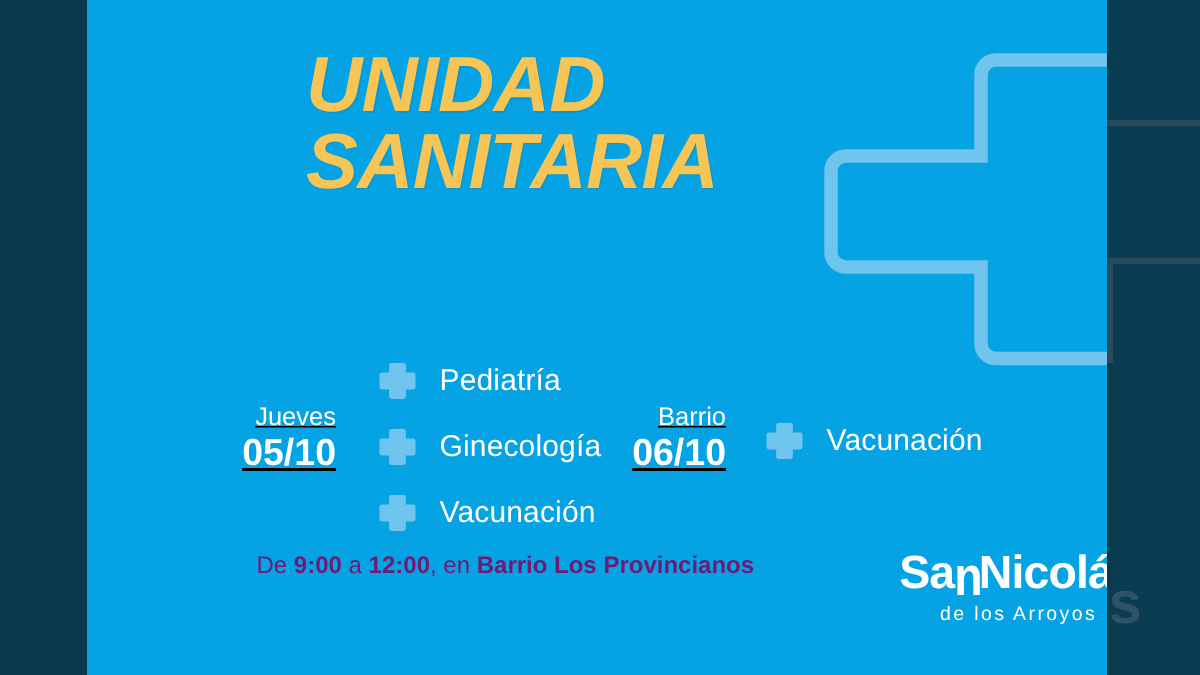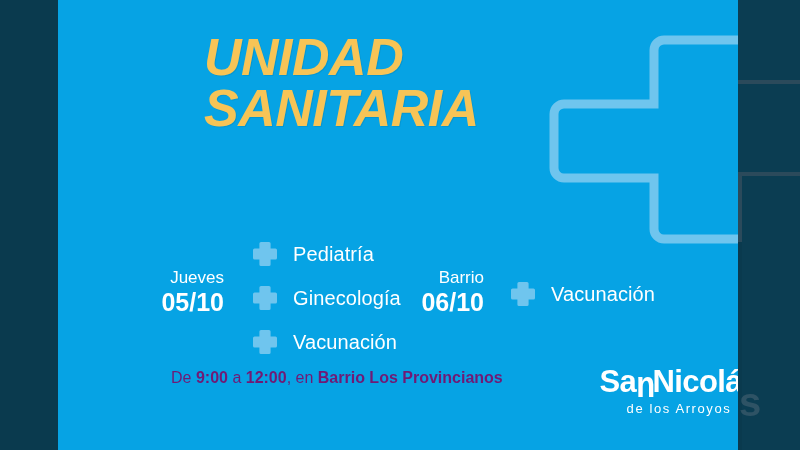--- a/index.html
+++ b/index.html
@@ -86,21 +86,21 @@
 
   
   .schedule {
     position: absolute;
     left: 0;
     top: 228px;
     width: 680px;
     height: 125px;
   }
 
-  .day-block { position: absolute; }
+  .day-block { position: absolute; text-decoration: underline; }
   .day-name {
     display: block;
     color: #ffffff;
     font-size: 17px;
     font-weight: normal;
     line-height: 1.15;
     white-space: nowrap;
   }
   .day-date {
     display: block;

